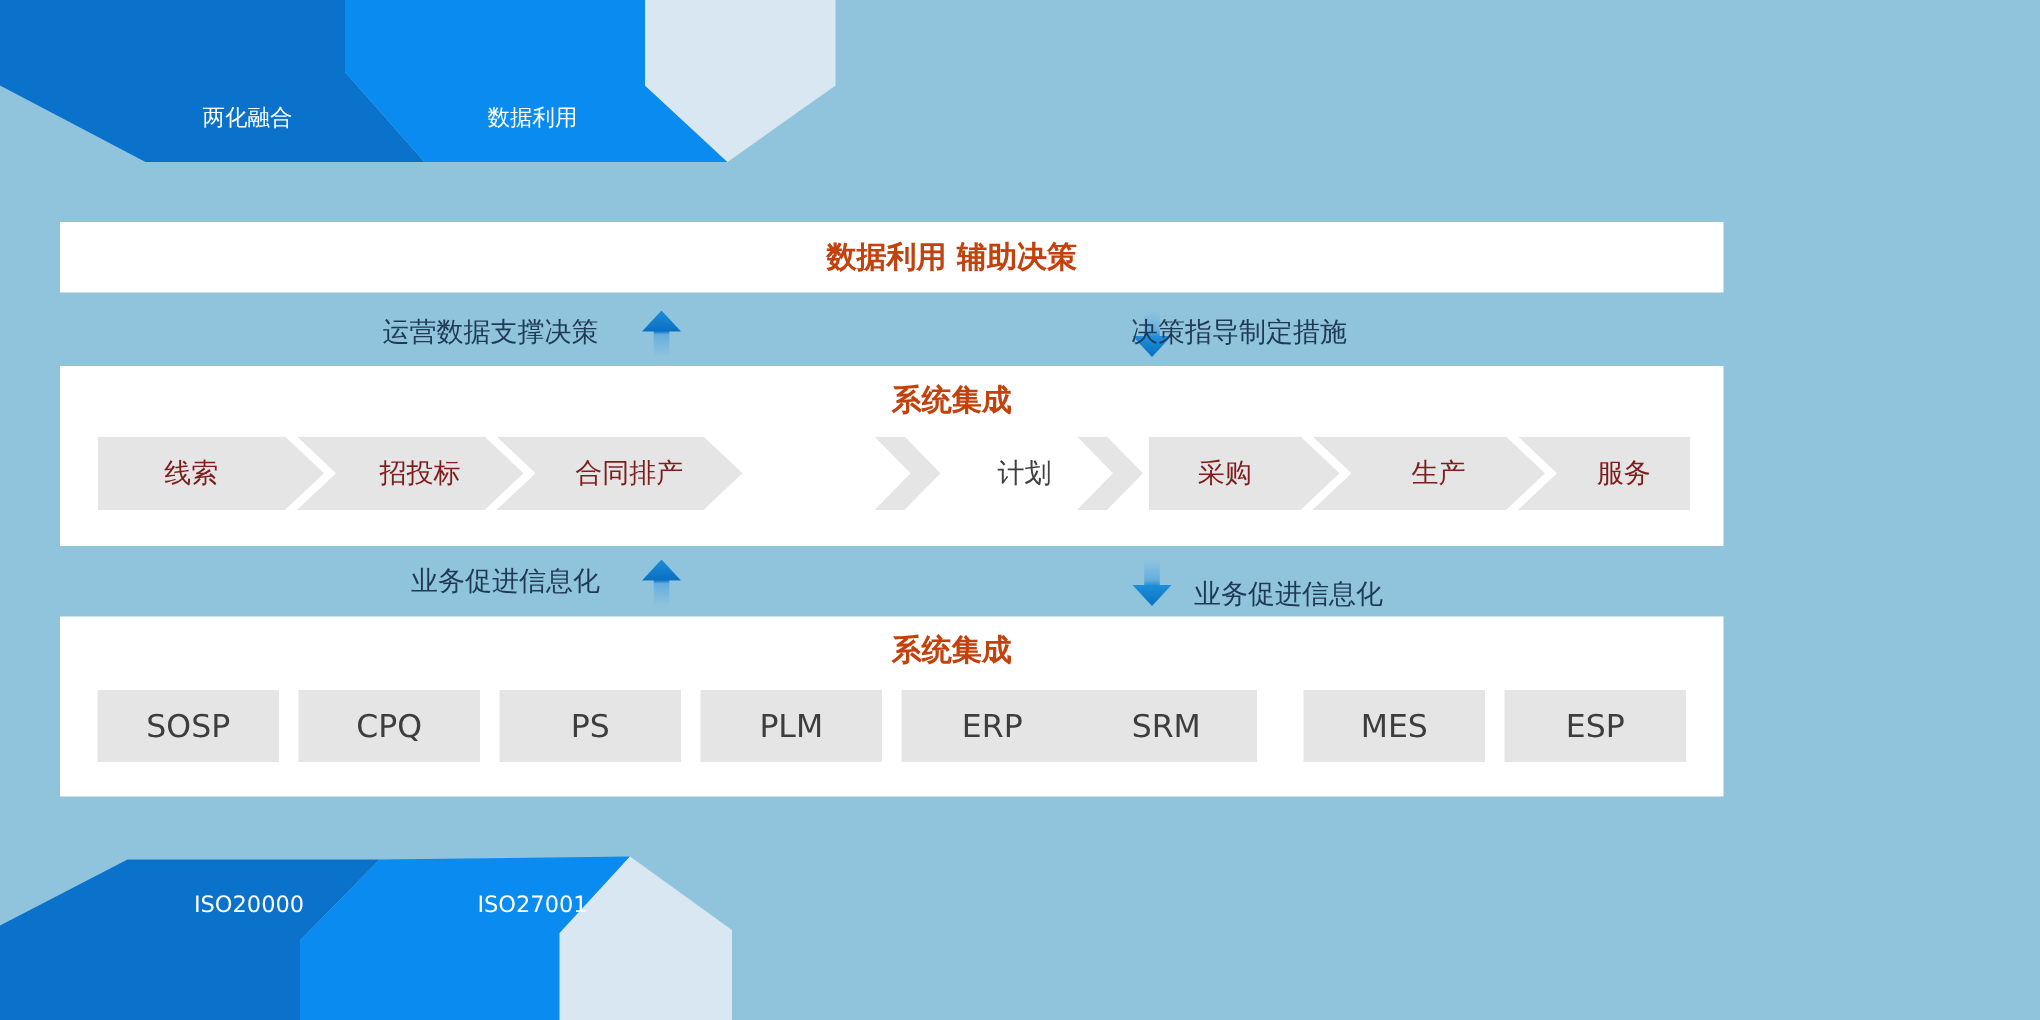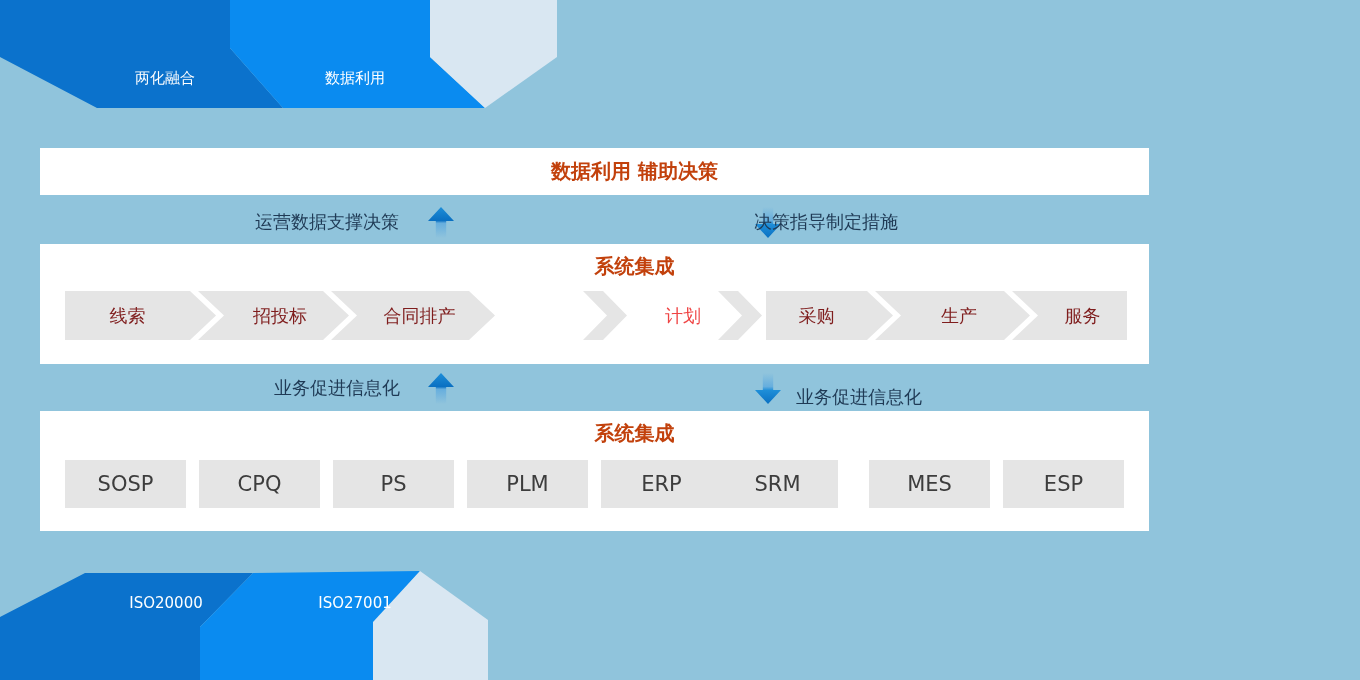--- a/index.html
+++ b/index.html
@@ -50,21 +50,21 @@
   .chev-mid{clip-path:polygon(0 0,calc(100% - 26px) 0,100% 50%,calc(100% - 26px) 100%,0 100%,26px 50%);padding-left:26px;padding-right:13px;}
   .chev-end{clip-path:polygon(0 0,100% 0,100% 100%,0 100%,26px 50%);padding-left:26px;}
   .chev-sep{
     position:absolute;top:47px;height:49px;width:44px;
     background:#e5e5e5;
     clip-path:polygon(0 0,20px 0,100% 50%,20px 100%,0 100%,24px 50%);
   }
   .chev-plain{
     position:absolute;top:47px;height:49px;width:80px;
     line-height:49px;text-align:center;
-    color:#ef4444;font-size:18px;
+    color:#404040;font-size:18px;
   }
   
   .sys-box{
     position:absolute;top:49px;height:48px;width:121px;
     background:#e5e5e5;color:#3d3d3d;
     font-size:21px;line-height:48px;text-align:center;
   }
   
   .link-text{
     position:absolute;width:200px;height:24px;line-height:24px;

